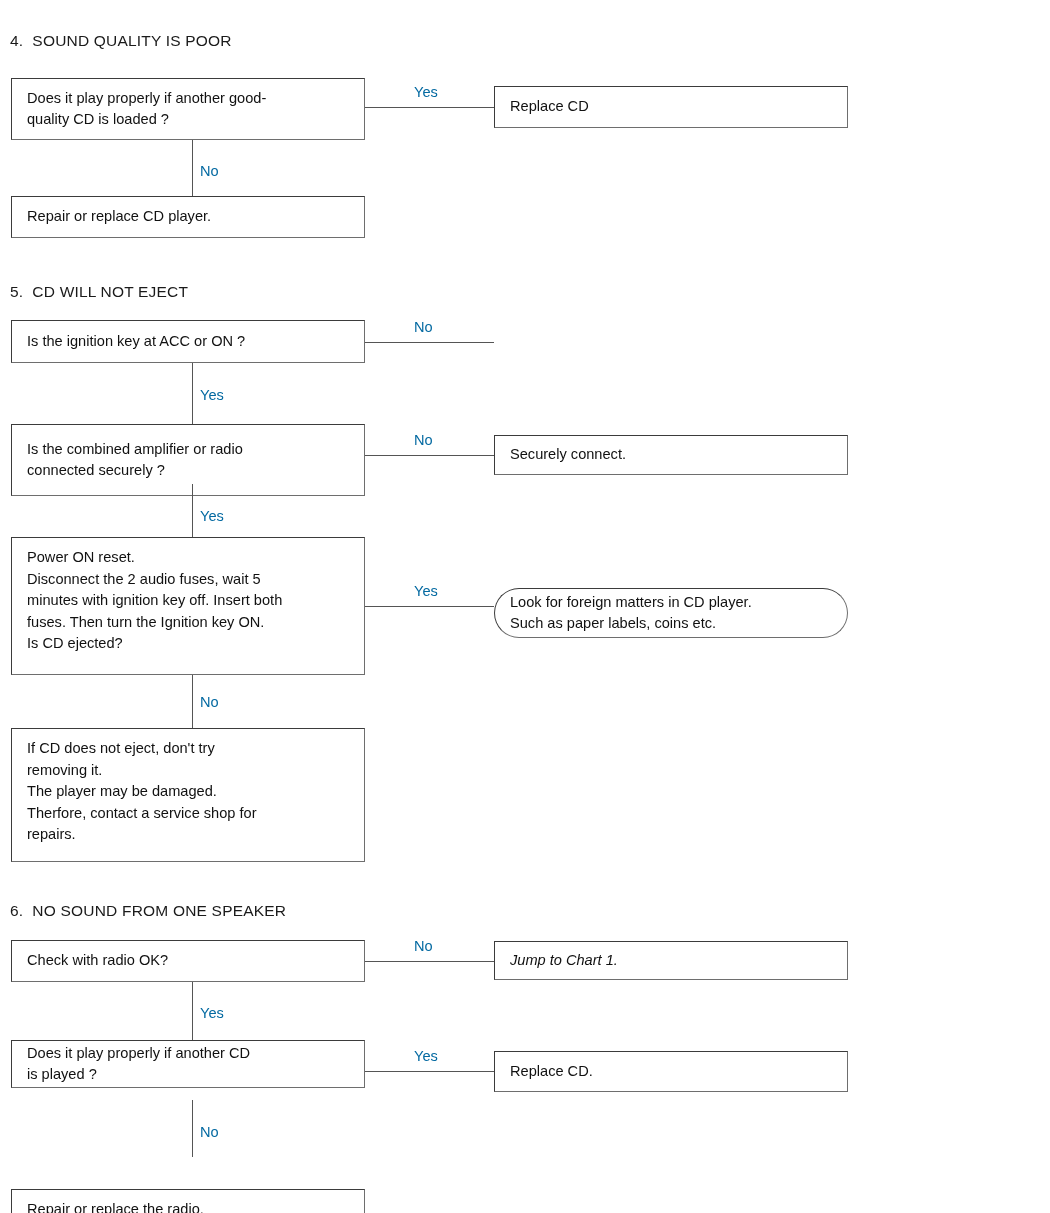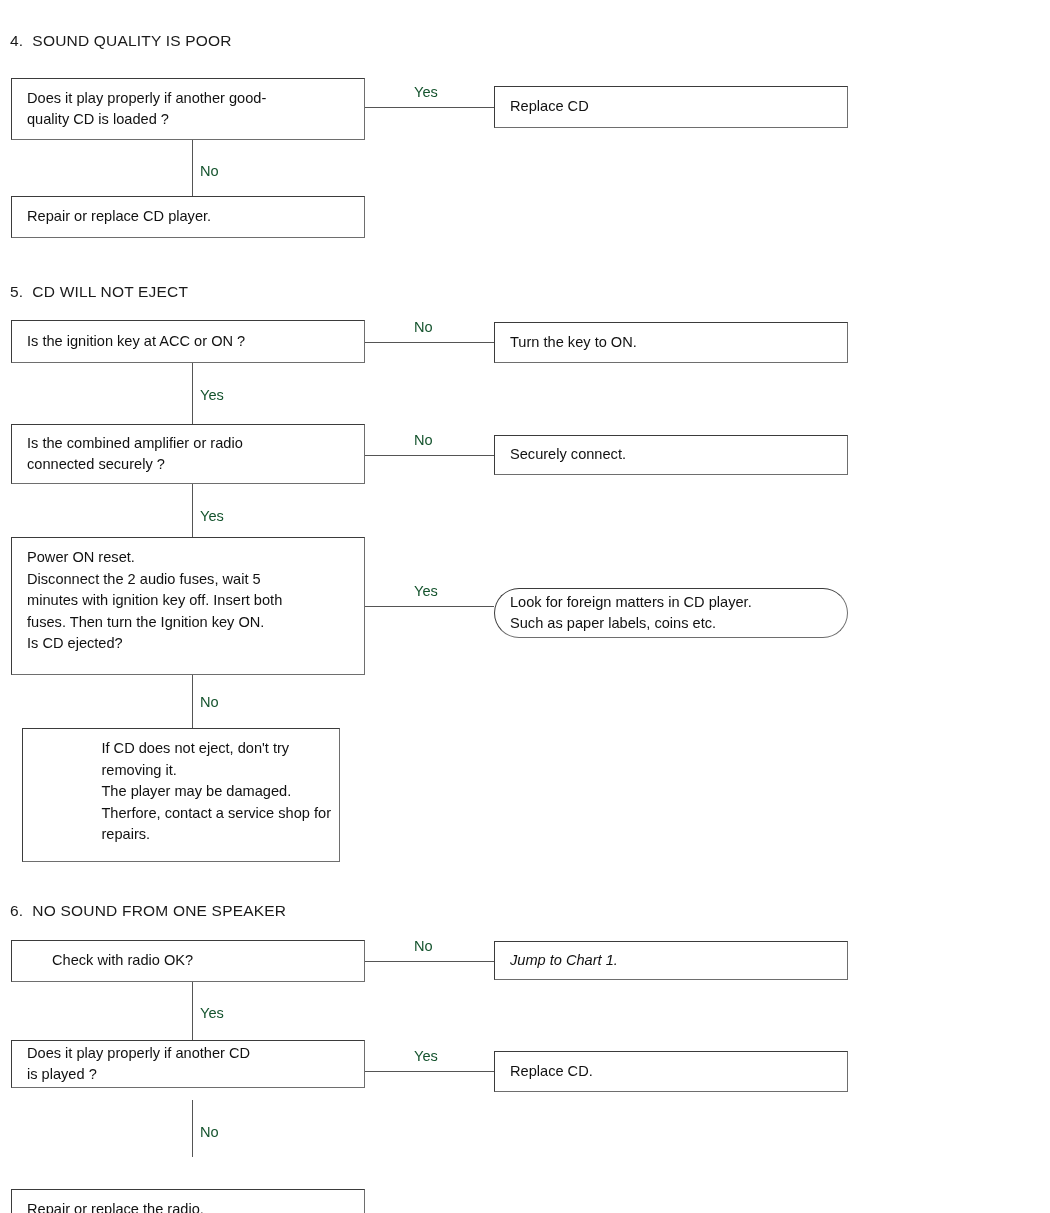--- a/index.html
+++ b/index.html
@@ -72,21 +72,21 @@
     position: absolute;
     height: 0;
     border-top: 1.5px solid #555555;
   }
 
   
   .branch {
     position: absolute;
     font-size: 14.6px;
     line-height: 17px;
-    color: #14532d;
+    color: #0369a1;
     white-space: pre;
   }
 </style>
 </head>
 <body>
 
 <div class="canvas">
 
   <div class="heading" style="left:10px; top:32px;">4.  SOUND QUALITY IS POOR</div>
 
@@ -111,28 +111,25 @@
 
   <div class="heading" style="left:10px; top:283px;">5.  CD WILL NOT EJECT</div>
 
   <div class="box" style="left:11px; top:320px; width:354px; height:43px;">
     <span class="txt">Is the ignition key at ACC or ON ?</span>
   </div>
 
   <div class="hline" style="left:365px; top:342px; width:129px;"></div>
   <div class="branch" style="left:414px; top:319px;">No</div>
 
-  <div class="box" style="left:494px; top:322px; width:354px; height:41px;">
-    <span class="txt">Turn the key to ON.</span>
-  </div>
 
   <div class="vline" style="left:192px; top:363px; height:61px;"></div>
   <div class="branch" style="left:200px; top:387px;">Yes</div>
 
-  <div class="box" style="left:11px; top:424px; width:354px; height:60px;">
+  <div class="box" style="left:11px; top:424px; width:354px; height:72px;">
     <span class="txt">Is the combined amplifier or radio
 connected securely ?</span>
   </div>
 
   <div class="hline" style="left:365px; top:455px; width:129px;"></div>
   <div class="branch" style="left:414px; top:432px;">No</div>
 
   <div class="box" style="left:494px; top:435px; width:354px; height:40px;">
     <span class="txt">Securely connect.</span>
   </div>
@@ -152,31 +149,31 @@
   <div class="branch" style="left:414px; top:583px;">Yes</div>
 
   <div class="box" style="left:494px; top:588px; width:354px; height:50px;border-radius:25px;">
     <span class="txt">Look for foreign matters in CD player.
 Such as paper labels, coins etc.</span>
   </div>
 
   <div class="vline" style="left:192px; top:675px; height:53px;"></div>
   <div class="branch" style="left:200px; top:694px;">No</div>
 
-  <div class="box top-align" style="left:22px; top:728px; width:318px; height:134px;justify-content:flex-end;">
+  <div class="box top-align" style="left:11px; top:728px; width:354px; height:134px;">
     <span class="txt">If  CD does not eject, don't try
 removing it.
 The player may be damaged.
 Therfore,  contact a service shop for
 repairs.</span>
   </div>
 
   <div class="heading" style="left:10px; top:902px;">6.  NO SOUND FROM ONE SPEAKER</div>
 
-  <div class="box" style="left:11px; top:940px; width:354px; height:42px;padding-left:25px;">
+  <div class="box" style="left:11px; top:940px; width:354px; height:42px;">
     <span class="txt">Check with radio OK?</span>
   </div>
 
   <div class="hline" style="left:365px; top:961px; width:129px;"></div>
   <div class="branch" style="left:414px; top:938px;">No</div>
 
   <div class="box" style="left:494px; top:941px; width:354px; height:39px;font-style:italic;">
     <span class="txt">Jump to Chart 1.</span>
   </div>
 

